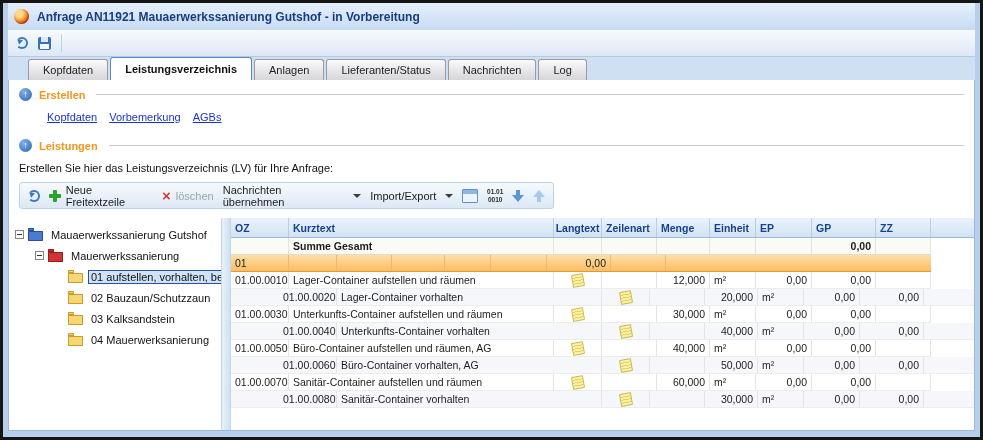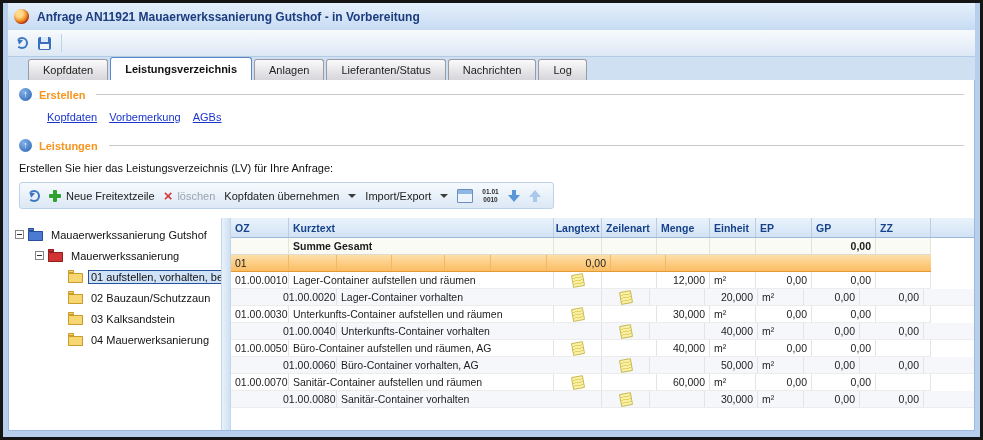--- a/index.html
+++ b/index.html
@@ -157,21 +157,21 @@
       <span class="icon-refresh"></span>
       <div class="lv-btn">
         <span class="icon-plus"></span>
         <span>Neue Freitextzeile</span>
       </div>
       <div class="lv-btn disabled">
         <span class="icon-x">×</span>
         <span>löschen</span>
       </div>
       <div class="lv-btn">
-        <span>Kopfdaten übernehmen</span>
+        <span>Nachrichten übernehmen</span>
         <span class="caret"></span>
       </div>
       <div class="lv-btn">
         <span>Import/Export</span>
         <span class="caret"></span>
       </div>
       <span class="icon-window"></span>
       <div class="icon-ozmask">
         <div>01.01</div>
         <div>0010</div>

